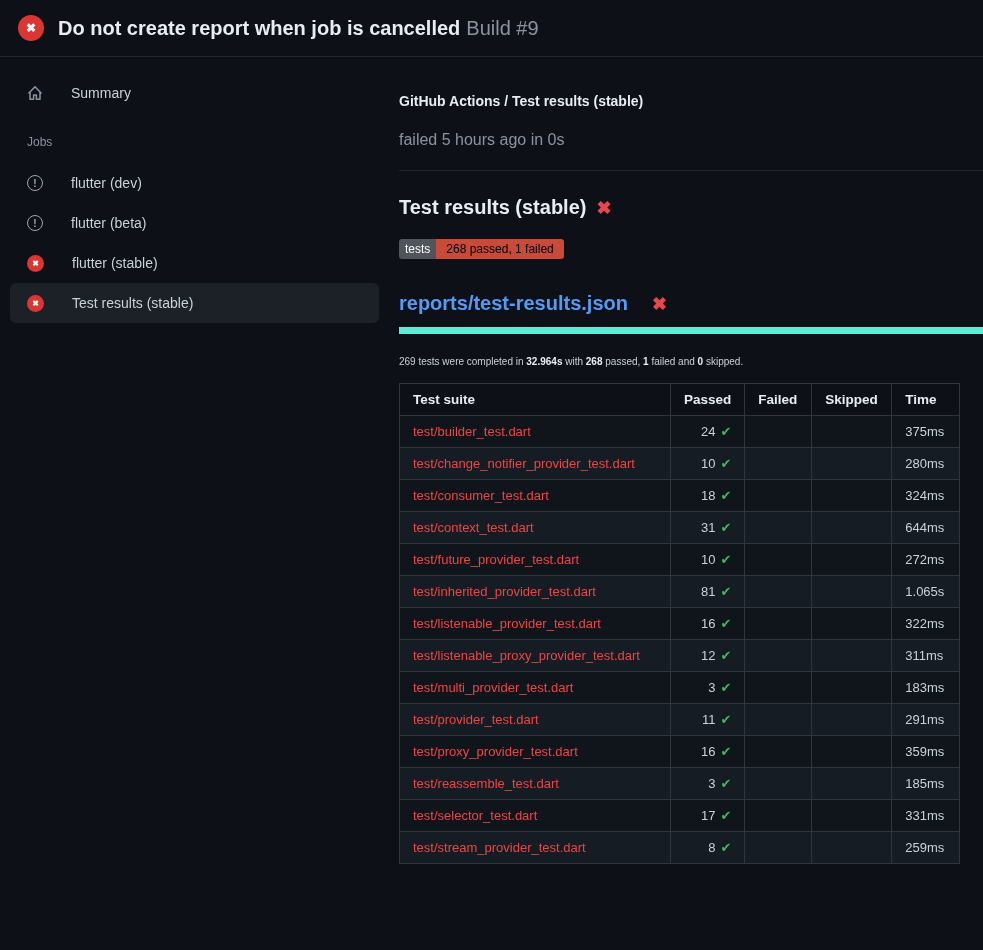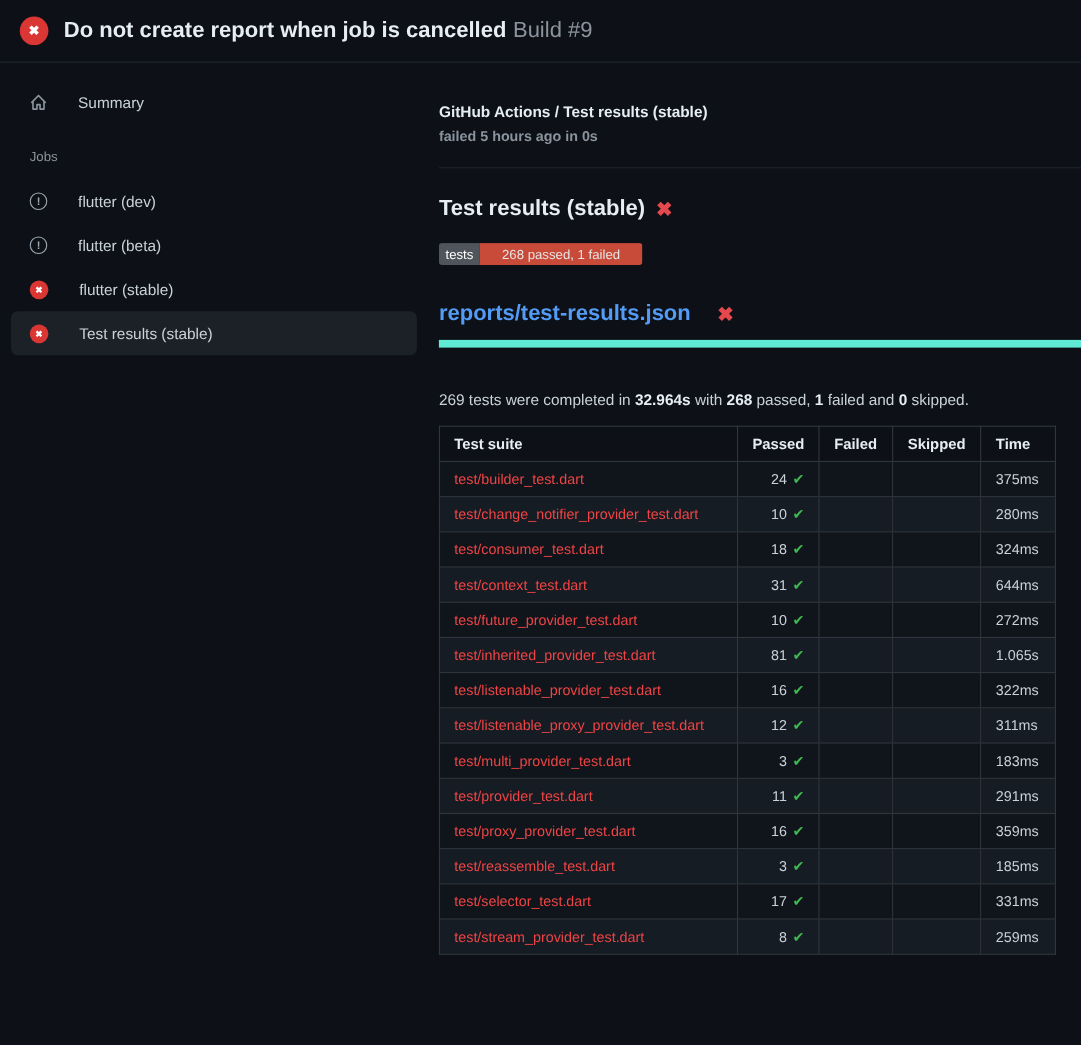--- a/index.html
+++ b/index.html
@@ -65,21 +65,21 @@
     font-weight: bold;
     display: inline-flex;
     align-items: center;
     justify-content: center;
   }
   .home-icon { flex: none; }
 
   
   .main { flex: 1; padding: 36px 0 0 10px; }
   .breadcrumb { font-size: 14px; font-weight: 700; color: #e6edf3; }
-  .run-meta { font-size: 13px; color: #8b949e; margin-top: 7px; font-weight: bold; }
+  .run-meta { font-size: 16px; color: #8b949e; margin-top: 22px; }
   .divider { border: none; border-top: 1px solid #21262d; margin-top: 21px; }
 
   .section-heading {
     margin-top: 25px;
     font-size: 20px;
     font-weight: 700;
     color: #e6edf3;
     display: flex;
     align-items: center;
     gap: 10px;
@@ -88,35 +88,35 @@
 
   .badge {
     display: inline-flex;
     margin-top: 20px;
     font-size: 12px;
     border-radius: 3px;
     overflow: hidden;
     line-height: 1;
   }
   .badge-label { background: #50555b; color: #fff; padding: 4px 6px; }
-  .badge-value { background: #c84a38; color: #e5e5e5; padding: 4px 20px; }
+  .badge-value { background: #c84a38; color: #000000; padding: 4px 10px; }
 
   .report-heading {
     margin-top: 33px;
     padding-bottom: 12px;
     border-bottom: 7px solid #5eead4;
     font-size: 20px;
     font-weight: 600;
     display: flex;
     align-items: center;
     gap: 24px;
   }
   .report-link { color: #539bf5; }
 
-  .summary-line { margin-top: 39px; font-size: 14px; color: #c9d1d9; }
+  .summary-line { margin-top: 22px; font-size: 10px; color: #c9d1d9; }
   .summary-line b { color: #e6edf3; }
 
   
   .results-table {
     border-collapse: collapse;
     margin-top: 16px;
     font-size: 13px;
   }
   .results-table th, .results-table td {
     border: 1px solid #30363d;

